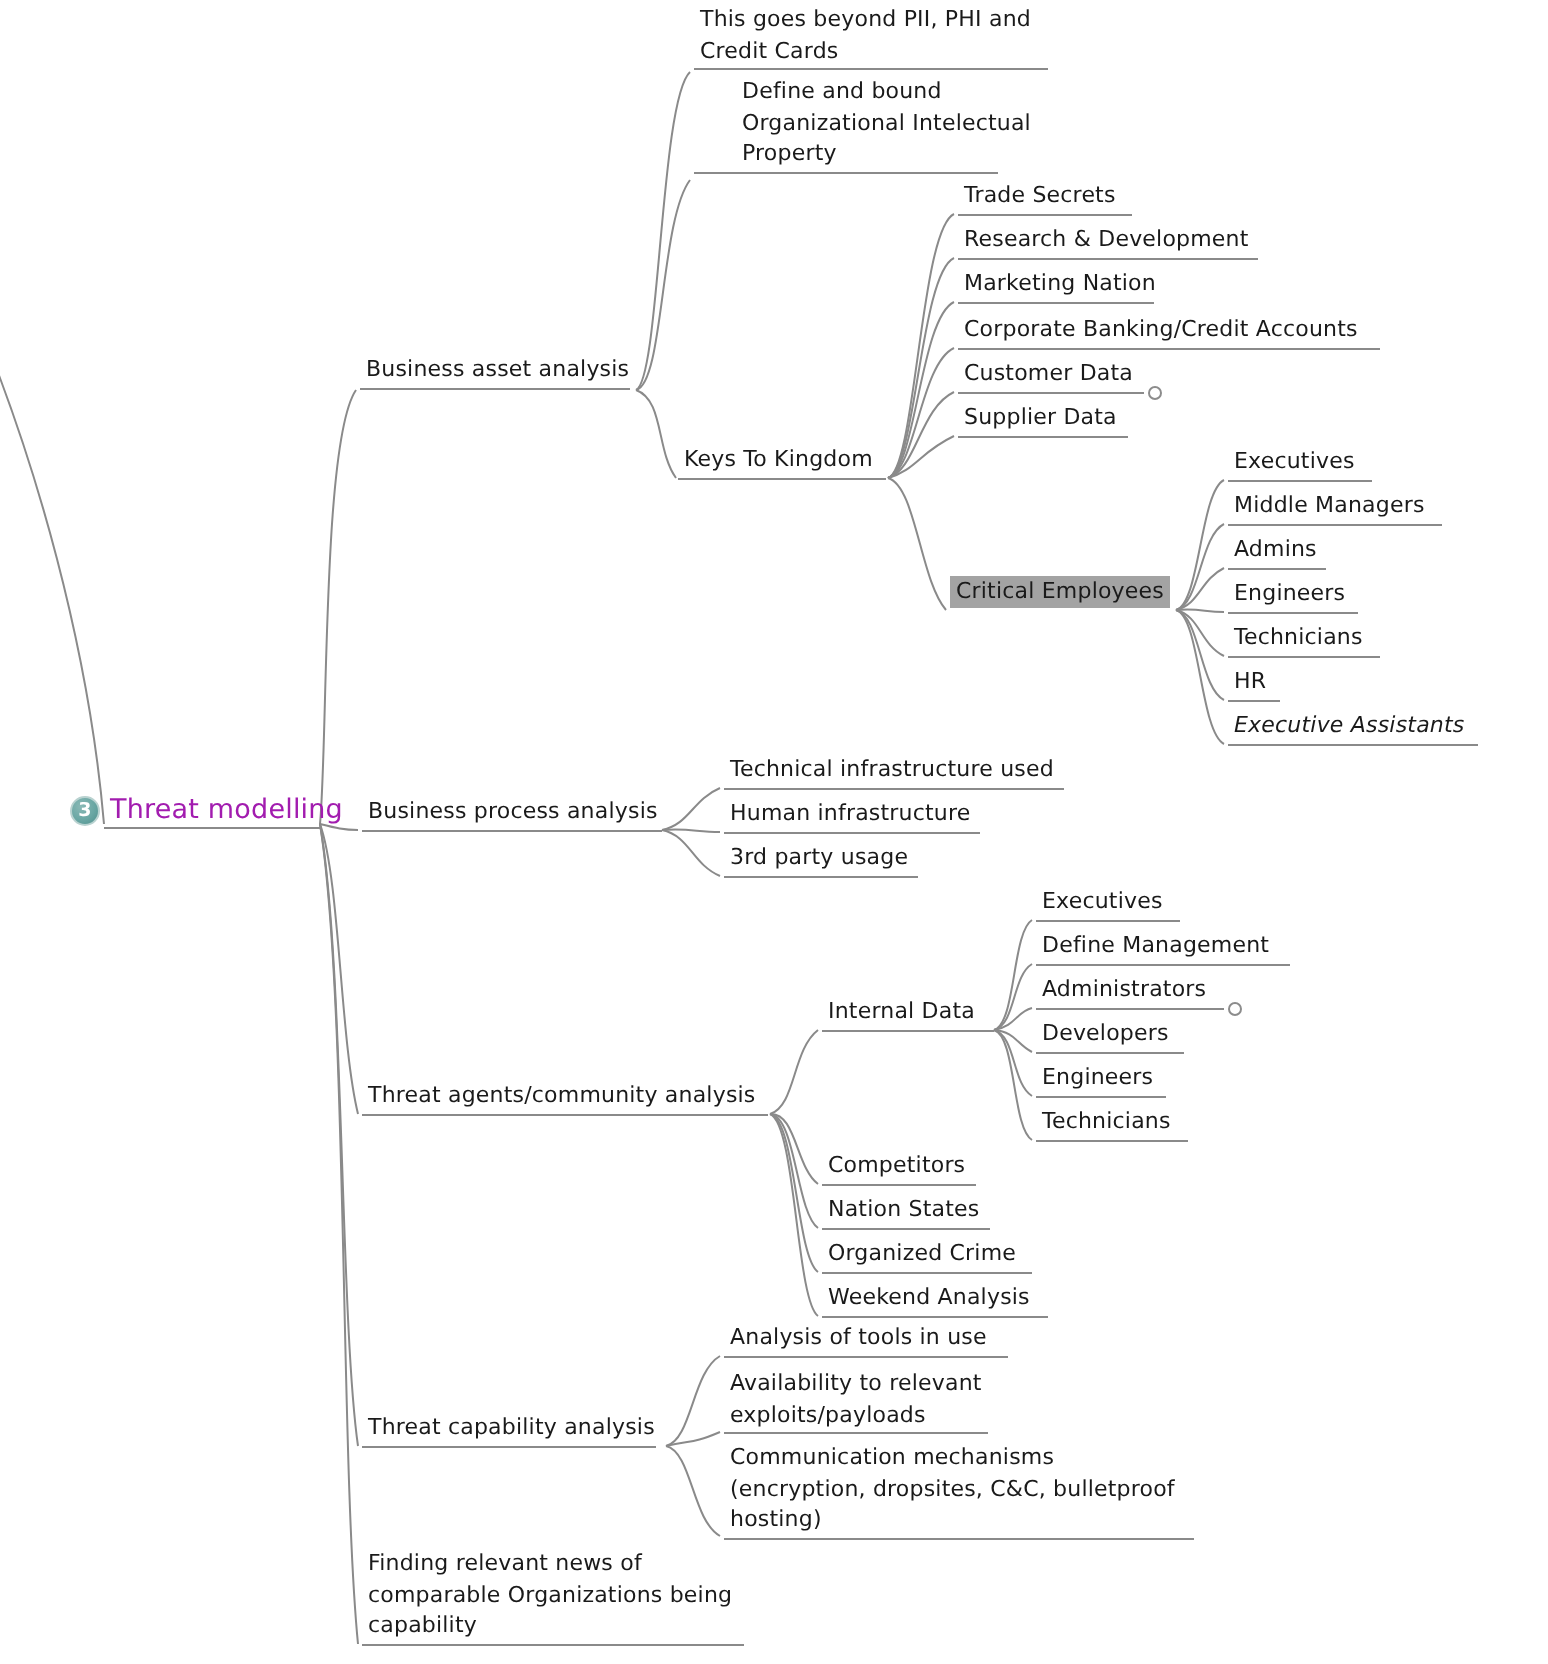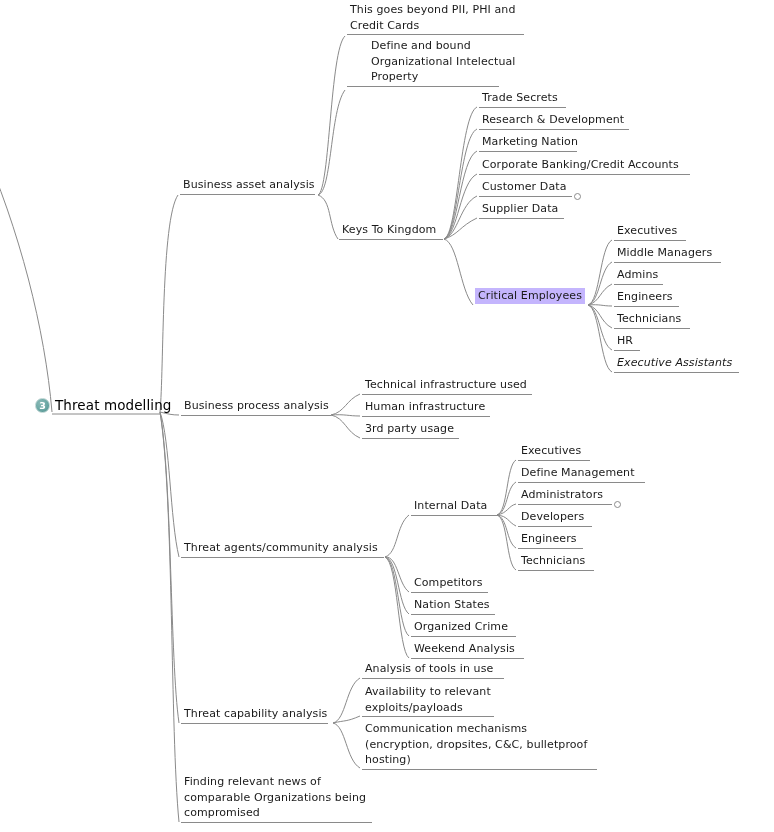--- a/index.html
+++ b/index.html
@@ -33,21 +33,21 @@
     line-height: 15.5px;
     color: #1a1a1a;
     white-space: pre;
     letter-spacing: 0.1px;
   }
   .node .label {
     display: inline-block;
     padding: 0 3px;
   }
   .node.sel .label {
-    background: #c4b5fd;
+    background: #a3a3a3;
   }
   .root {
     font-size: 13px;
     display: flex;
     align-items: center;
   }
   .root-icon {
     width: 15px;
     height: 15px;
     border-radius: 50%;
@@ -64,21 +64,21 @@
     top: -1px;
     width: 100%;
     text-align: center;
     font-size: 9.5px;
     line-height: 15px;
     color: #ffffff;
     font-weight: bold;
   }
   .root-label {
     font-size: 13.5px;
-    color: #000000;
+    color: #a21caf;
   }
   .collapse-dot {
     position: absolute;
     width: 7px;
     height: 7px;
     border: 1px solid #8c8c8c;
     border-radius: 50%;
     background: #ffffff;
     box-sizing: border-box;
   }
@@ -211,15 +211,15 @@
       <div class="node" style="left: 411px; top: 641px;"><span class="label">Weekend Analysis</span></div>
       <div class="node" style="left: 181px; top: 706px;"><span class="label">Threat capability analysis</span></div>
       <div class="node" style="left: 362px; top: 661px;"><span class="label">Analysis of tools in use</span></div>
       <div class="node" style="left: 362px; top: 684px;"><span class="label">Availability to relevant
 exploits/payloads</span></div>
       <div class="node" style="left: 362px; top: 721px;"><span class="label">Communication mechanisms
 (encryption, dropsites, C&amp;C, bulletproof
 hosting)</span></div>
       <div class="node" style="left: 181px; top: 774px;"><span class="label">Finding relevant news of
 comparable Organizations being
-compromised</span></div>
+capability</span></div>
     </div>
 </div>
 
 </body></html>

